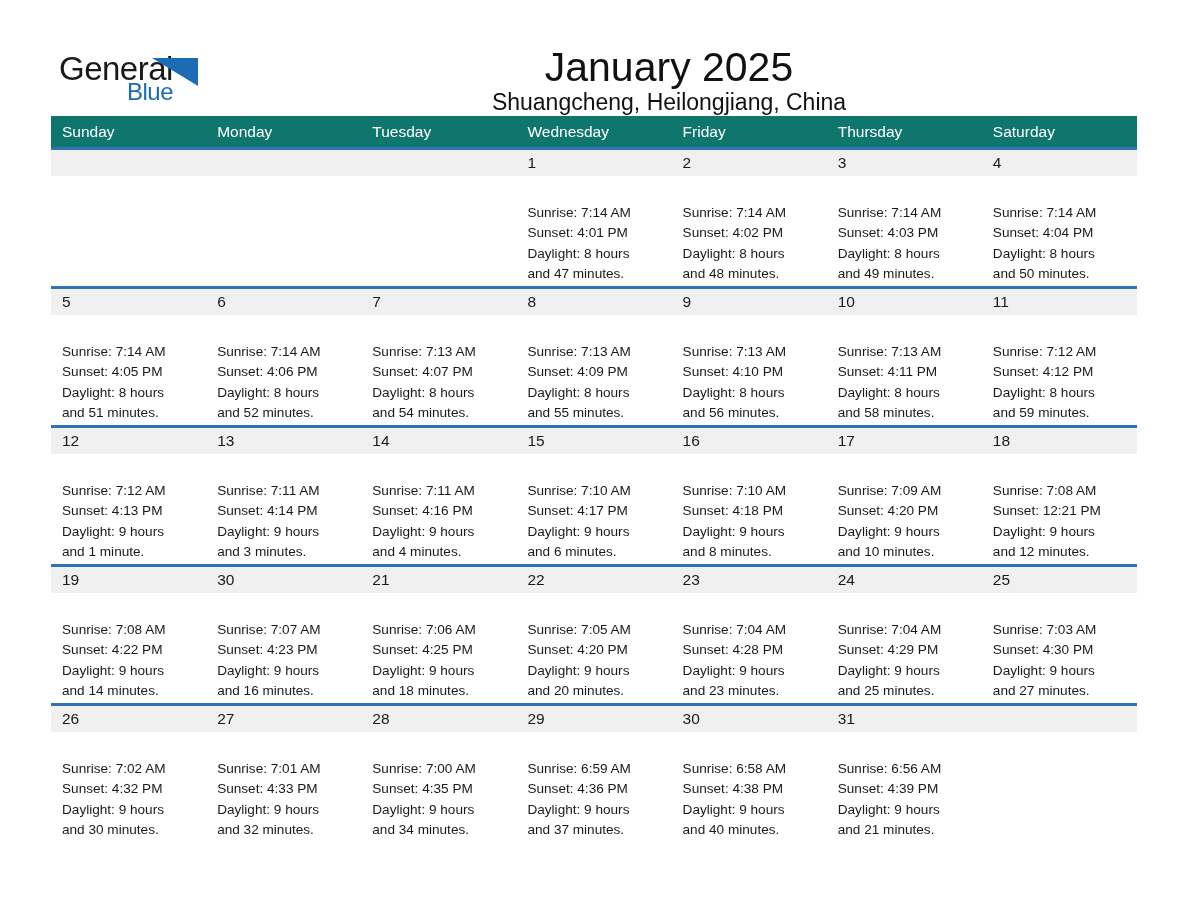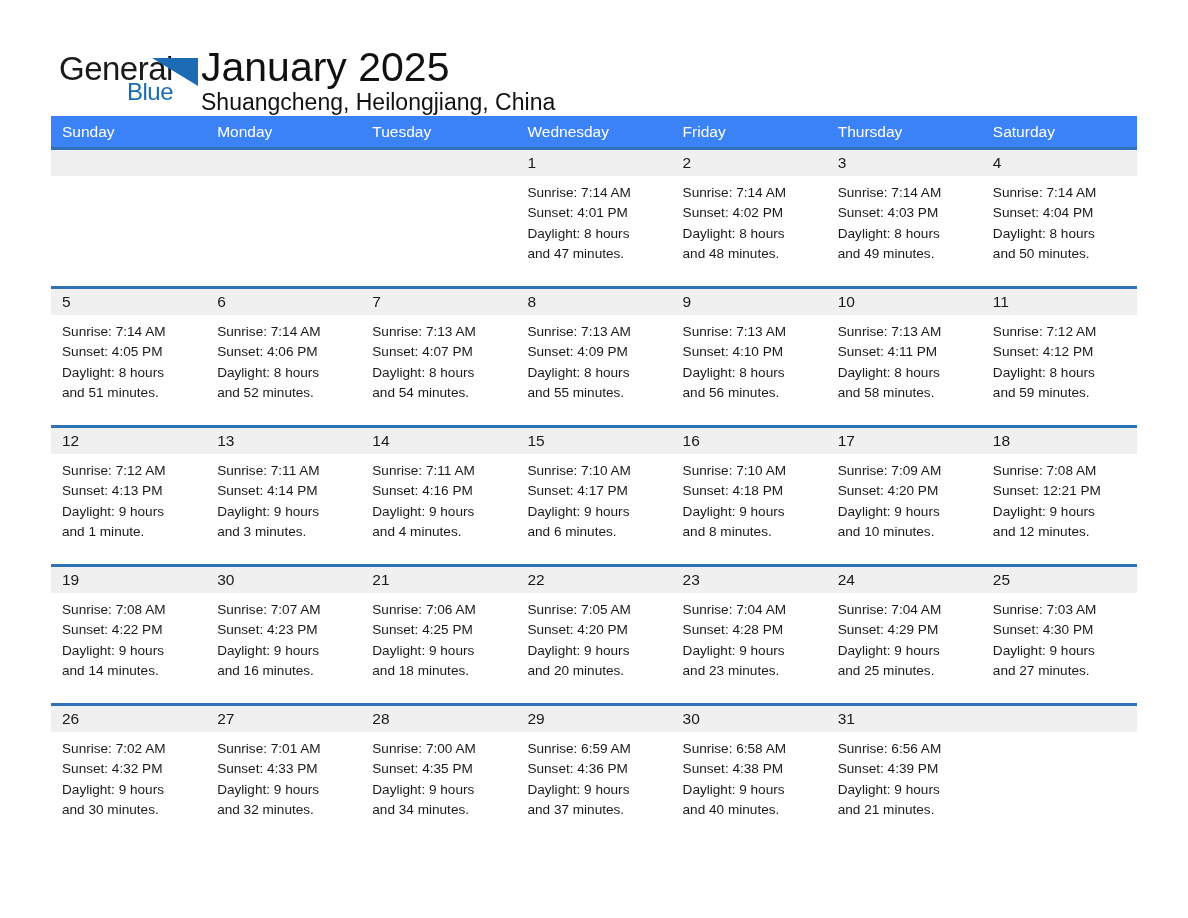--- a/index.html
+++ b/index.html
@@ -67,21 +67,21 @@
     height: 28px;
     background: #1b6cb5;
     clip-path: polygon(0 0, 100% 0, 100% 100%, 0 100%, 0 0);
     -webkit-clip-path: polygon(0 0, 100% 0, 100% 100%, 0 100%);
   }
   .logo-tri {
     clip-path: polygon(0% 0%, 100% 0%, 100% 100%);
   }
 
   .titles {
-    text-align: left;
+    text-align: center;
     flex: 1 1 auto;
     padding-top: 2px;
   }
   .cal-title {
     font-size: 41px;
     line-height: 1.05;
     color: #111111;
     letter-spacing: 0px;
     white-space: nowrap;
   }
@@ -94,21 +94,21 @@
 
   
   .calendar {
     width: 1086px;
     margin-top: 12px;
   }
 
   .weekdays {
     display: grid;
     grid-template-columns: repeat(7, 1fr);
-    background: #3b82f6;
+    background: #0f766e;
     height: 31px;
   }
   .weekday {
     color: #ffffff;
     font-size: 15.5px;
     line-height: 31px;
     padding-left: 11px;
     box-sizing: border-box;
     white-space: nowrap;
   }
@@ -143,20 +143,21 @@
   .day-cell.empty .daynum-band {
     background: #f0f0f0;
   }
   .daynum {
     font-size: 15.5px;
     line-height: 26px;
     color: #1a1a1a;
   }
   .day-body {
     padding: 7px 11px 0 11px;
+    margin-top: 20px;
   }
   .day-line {
     font-size: 13.6px;
     line-height: 20.3px;
     color: #1a1a1a;
     white-space: nowrap;
   }
 </style>
 </head>
 <body>

